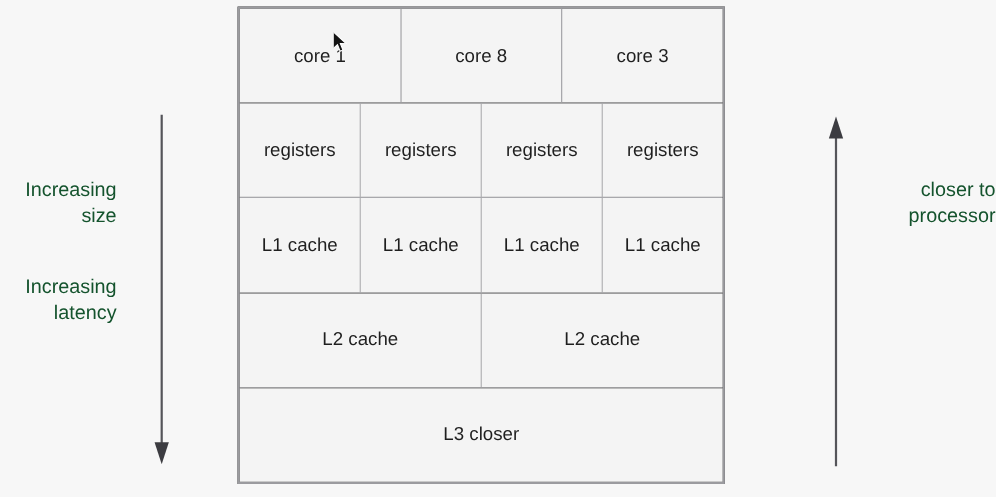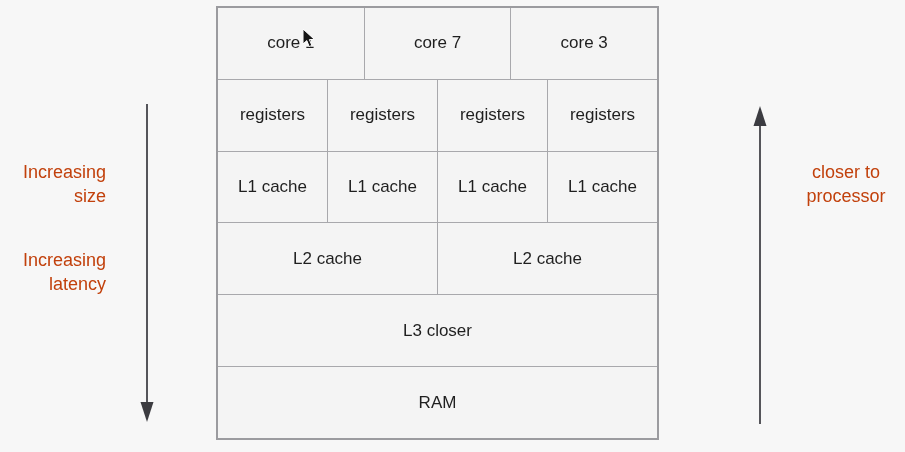--- a/index.html
+++ b/index.html
@@ -20,40 +20,40 @@
     left: 0; top: 0;
     width: 905px;
     height: 452px;
   }
 
   
   .side-label {
     position: absolute;
     font-size: 18px;
     line-height: 24px;
-    color: #c2410c;
+    color: #14532d;
     white-space: pre-line;
   }
   #label-size {
     left: 0px;
     top: 160px;
     width: 106px;
     text-align: right;
   }
   #label-latency {
     left: 0px;
     top: 248px;
     width: 106px;
     text-align: right;
   }
   #label-closer {
     left: 787px;
     top: 160px;
     width: 118px;
-    text-align: center;
+    text-align: right;
   }
 
   
   .arrow {
     position: absolute;
   }
   #arrow-left {
     left: 132px;
     top: 104px;
     width: 30px;
@@ -127,21 +127,21 @@
 
   <svg class="arrow" id="arrow-left" viewBox="0 0 30 320">
     <line x1="15" y1="0" x2="15" y2="300" stroke="#55555a" stroke-width="2"></line>
     <polygon points="15,318 8.5,298 21.5,298" fill="#3c3c41"></polygon>
   </svg>
 
   <div id="hierarchy">
 
     <div class="hrow">
       <div class="cell">core 1</div>
-      <div class="cell">core 7</div>
+      <div class="cell">core 8</div>
       <div class="cell">core 3</div>
     </div>
 
     <div class="hrow">
       <div class="cell">registers</div>
       <div class="cell">registers</div>
       <div class="cell">registers</div>
       <div class="cell">registers</div>
     </div>
 
@@ -154,23 +154,20 @@
 
     <div class="hrow">
       <div class="cell">L2 cache</div>
       <div class="cell">L2 cache</div>
     </div>
 
     <div class="hrow">
       <div class="cell">L3 closer</div>
     </div>
 
-    <div class="hrow">
-      <div class="cell">RAM</div>
-    </div>
 
   </div>
 
   <svg class="arrow" id="arrow-right" viewBox="0 0 30 320">
     <line x1="15" y1="20" x2="15" y2="320" stroke="#55555a" stroke-width="2"></line>
     <polygon points="15,2 8.5,22 21.5,22" fill="#3c3c41"></polygon>
   </svg>
 
   <div class="side-label" id="label-closer">closer to
 processor</div>

